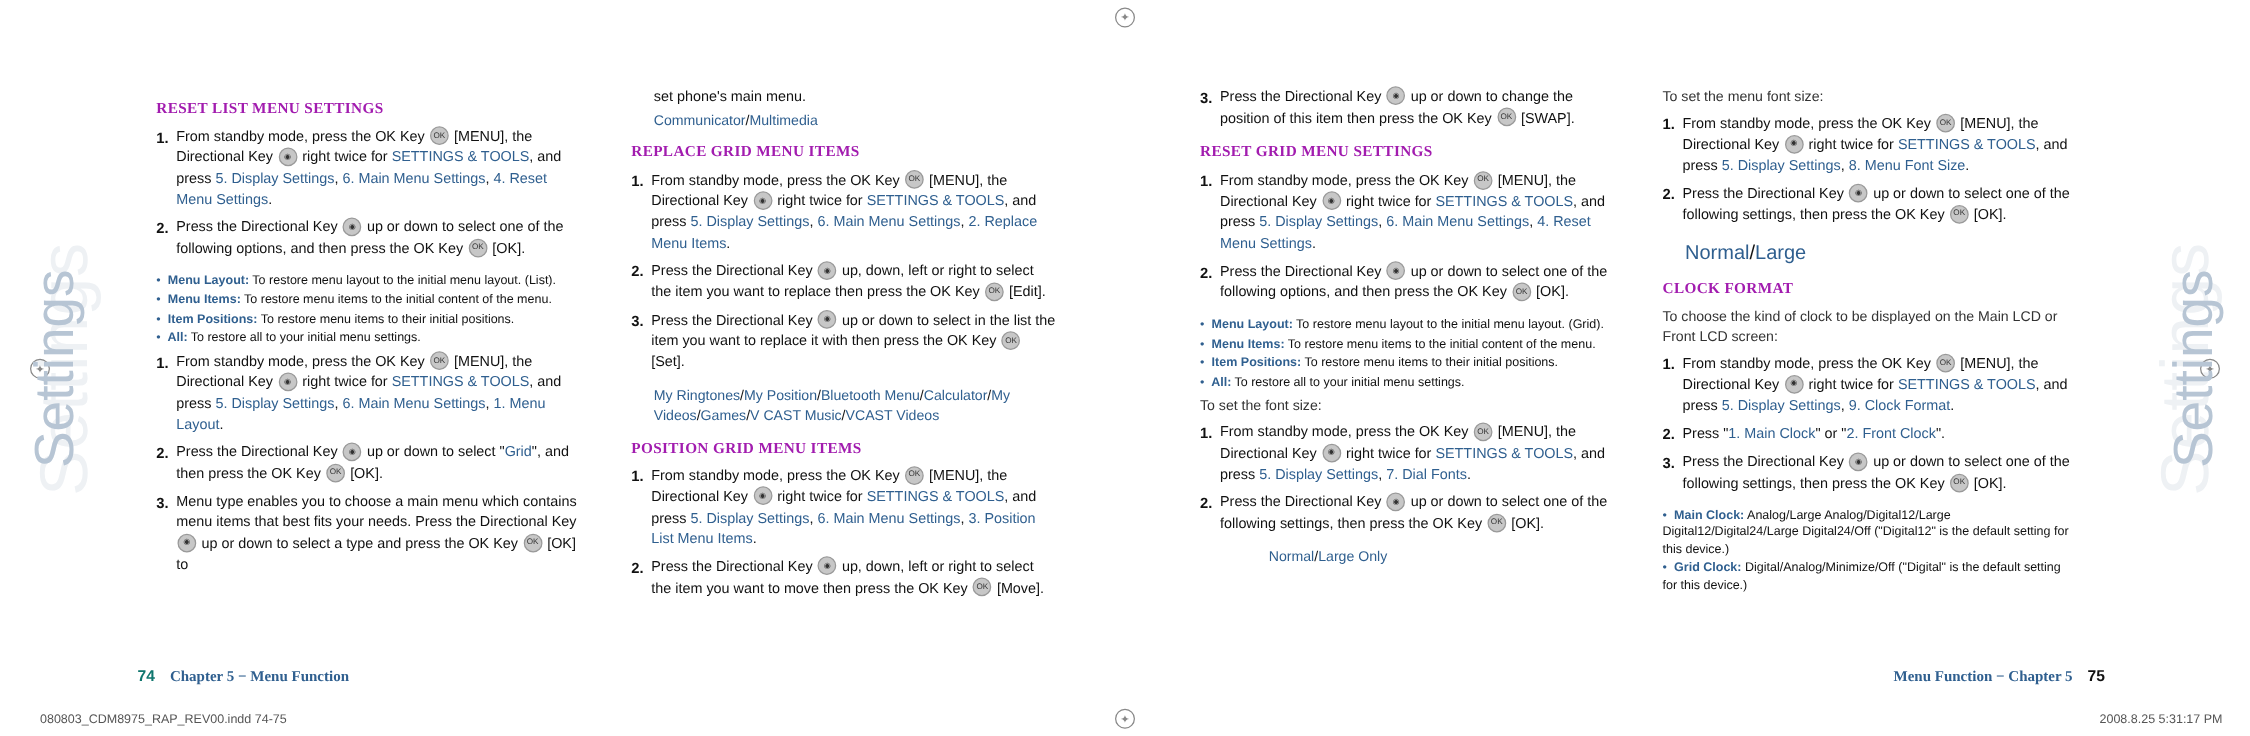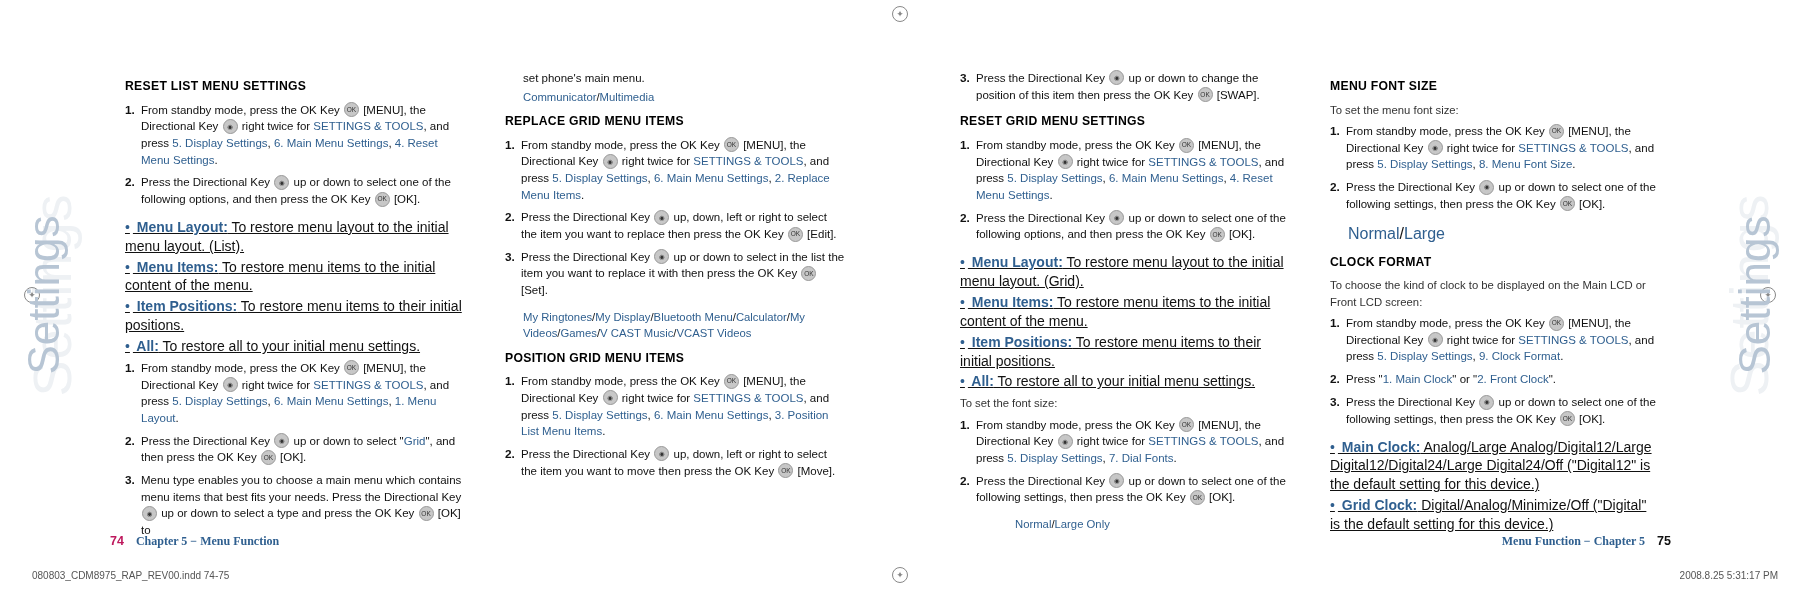--- a/index.html
+++ b/index.html
@@ -33,22 +33,22 @@
     width:50%;
     font-size:11.5px;
     line-height:1.45;
     color:#111;
   }
   .heading {
     font-weight:bold;
     font-size:12.2px;
     letter-spacing:0.3px;
     margin:8px 0 6px 0;
-    color:#000000;
-    font-family: Liberation Sans, sans-serif;
+    color:#a21caf;
+    font-family: Liberation Serif, serif;
   }
   .subtext {
     font-size:11.3px;
     margin-bottom:5px;
     color:#333;
   }
   ol.steps {
     list-style:none;
     margin:0 0 10px 0;
     padding:0;
@@ -78,47 +78,46 @@
     font-size:6.5px;
     color:#333;
     margin:0 1px;
     position:relative;
     top:-1px;
   }
   ul.bullets {
     list-style:none;
     margin:3px 0 4px 0;
     padding:0;
-    font-size:14px;
+    font-size:10px;
     line-height:1.35;
-    text-decoration:underline;
   }
   ul.bullets > li { margin-bottom:2px; }
   ul.bullets .dot { color:#2f5f8f; margin-right:3px; }
   ul.bullets .lbl { color:#2f5f8f; font-weight:600; }
   .footer {
     position:absolute;
     bottom:40px;
     font-size:12px;
     font-family: Georgia, serif;
     font-weight:600;
   }
   .footer-left {
     left:110px;
     color:#2f5f8f;
   }
   .footer-left .num {
-    color:#be185d;
+    color:#0f766e;
     font-family:"Arial",sans-serif;
     font-weight:bold;
     margin-right:12px;
     font-size:12.5px;
   }
   .footer-right {
-    right:129px;
+    right:116px;
     color:#2f5f8f;
     text-align:center;
   }
   .footer-right .num {
     color:#111;
     font-family:"Arial",sans-serif;
     font-weight:bold;
     margin-left:12px;
     font-size:12.5px;
   }
@@ -214,21 +213,21 @@
             </li>
             <li>
               <span class="step-num">2.</span>
               <span class="step-body">Press the Directional Key <span class="key-icon">◉</span> up, down, left or right to select the item you want to replace then press the OK Key <span class="key-icon">OK</span> [Edit].</span>
             </li>
             <li>
               <span class="step-num">3.</span>
               <span class="step-body">Press the Directional Key <span class="key-icon">◉</span> up or down to select in the list the item you want to replace it with then press the OK Key <span class="key-icon">OK</span> [Set].</span>
             </li>
           </ol>
-          <div style="font-size: 11.3px; margin: 0px 0px 6px 18px;"><span class="blue">My Ringtones</span>/<span class="blue">My Display</span>/<span class="blue">Bluetooth Menu</span>/<span class="blue">Calculator</span>/<span class="blue">My Videos</span>/<span class="blue">Games</span>/<span class="blue">V CAST Music</span>/<span class="blue">VCAST Videos</span></div>
+          <div style="font-size: 11.3px; margin: 0px 0px 6px 18px;"><span class="blue">My Ringtones</span>/<span class="blue">My Position</span>/<span class="blue">Bluetooth Menu</span>/<span class="blue">Calculator</span>/<span class="blue">My Videos</span>/<span class="blue">Games</span>/<span class="blue">V CAST Music</span>/<span class="blue">VCAST Videos</span></div>
           <div class="heading">POSITION GRID MENU ITEMS</div>
           <ol class="steps">
             <li>
               <span class="step-num">1.</span>
               <span class="step-body">From standby mode, press the OK Key <span class="key-icon">OK</span> [MENU], the Directional Key <span class="key-icon">◉</span> right twice for <span class="blue">SETTINGS &amp; TOOLS</span>, and press <span class="blue">5. Display Settings</span>, <span class="blue">6. Main Menu Settings</span>, <span class="blue">3. Position List Menu Items</span>.</span>
             </li>
             <li>
               <span class="step-num">2.</span>
               <span class="step-body">Press the Directional Key <span class="key-icon">◉</span> up, down, left or right to select the item you want to move then press the OK Key <span class="key-icon">OK</span> [Move].</span>
             </li>
@@ -272,21 +271,20 @@
               <span class="step-body">From standby mode, press the OK Key <span class="key-icon">OK</span> [MENU], the Directional Key <span class="key-icon">◉</span> right twice for <span class="blue">SETTINGS &amp; TOOLS</span>, and press <span class="blue">5. Display Settings</span>, <span class="blue">7. Dial Fonts</span>.</span>
             </li>
             <li>
               <span class="step-num">2.</span>
               <span class="step-body">Press the Directional Key <span class="key-icon">◉</span> up or down to select one of the following settings, then press the OK Key <span class="key-icon">OK</span> [OK].</span>
             </li>
           </ol>
           <div style="font-size: 11.3px; margin: 0px 0px 6px 18px; padding-left: 37px;"><span class="blue">Normal</span>/<span class="blue">Large Only</span></div>
         </div>
         <div class="col">
-          <div class="heading">MENU FONT SIZE</div>
           <div class="subtext">To set the menu font size:</div>
           <ol class="steps">
             <li>
               <span class="step-num">1.</span>
               <span class="step-body">From standby mode, press the OK Key <span class="key-icon">OK</span> [MENU], the Directional Key <span class="key-icon">◉</span> right twice for <span class="blue">SETTINGS &amp; TOOLS</span>, and press <span class="blue">5. Display Settings</span>, <span class="blue">8. Menu Font Size</span>.</span>
             </li>
             <li>
               <span class="step-num">2.</span>
               <span class="step-body">Press the Directional Key <span class="key-icon">◉</span> up or down to select one of the following settings, then press the OK Key <span class="key-icon">OK</span> [OK].</span>
             </li>

